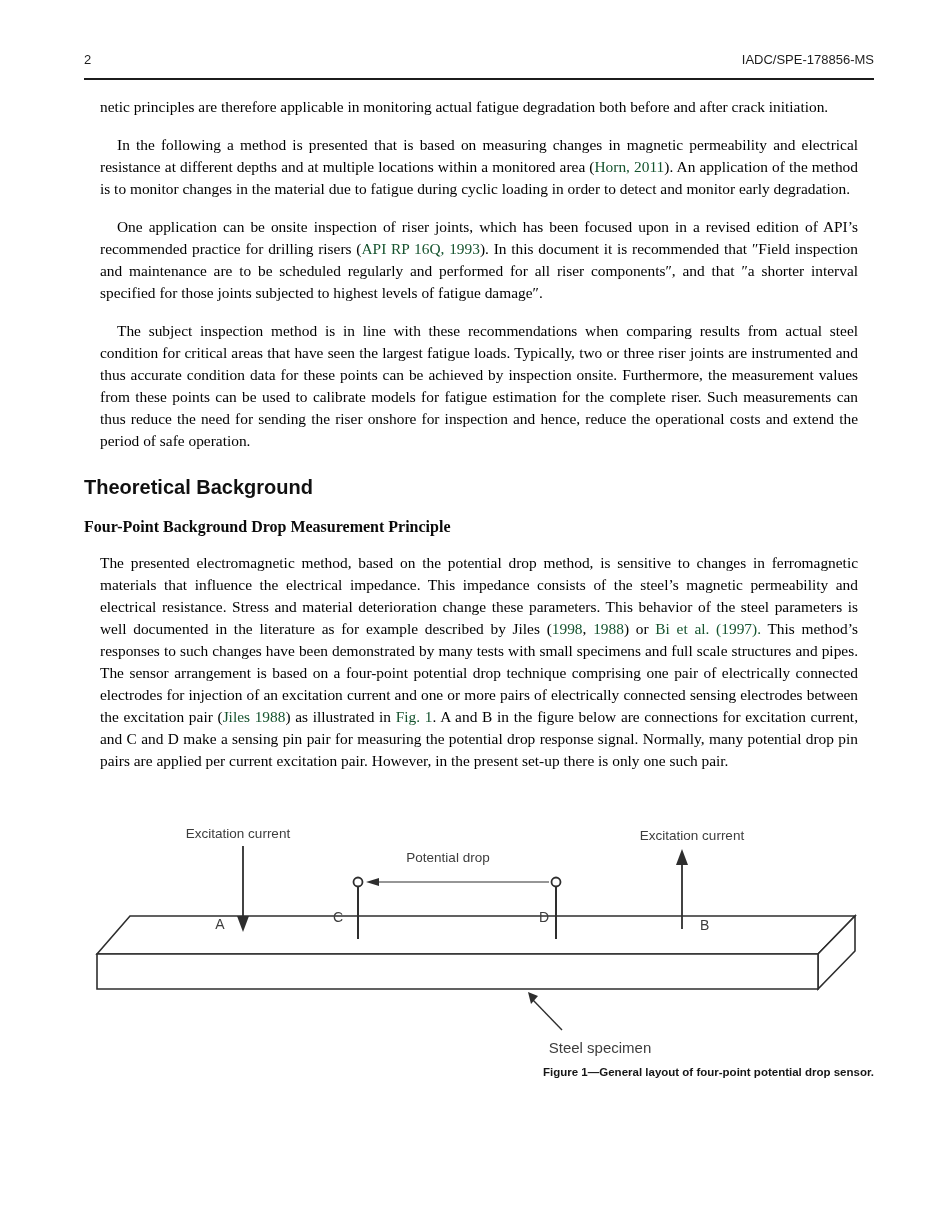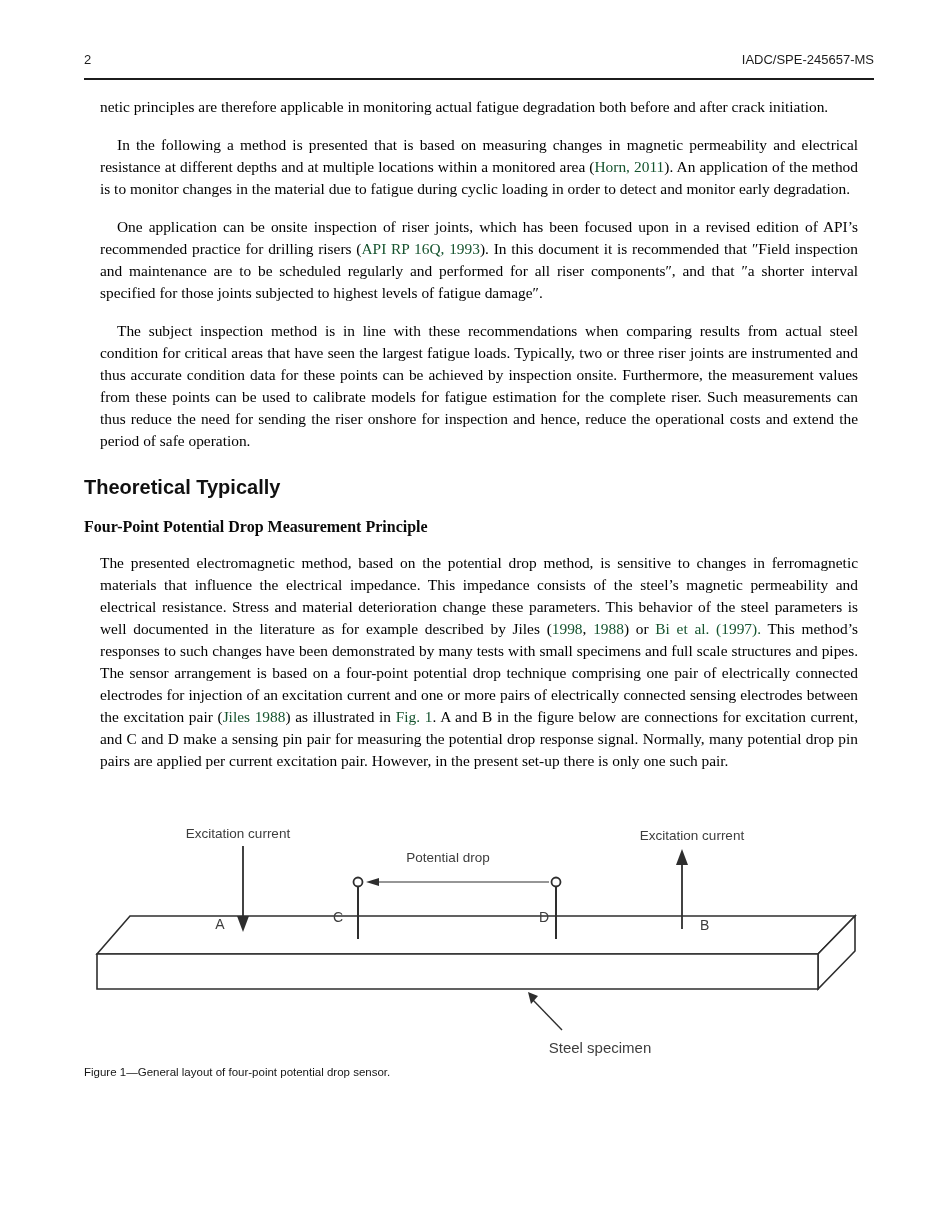--- a/index.html
+++ b/index.html
@@ -68,48 +68,48 @@
   .fig-specimen {
     font-family: "Liberation Sans", sans-serif;
     font-size: 15px;
     fill: #3d3d3d;
   }
   .fig-line { stroke: #2e2e2e; fill: none; }
   .fig-face { fill: #ffffff; stroke: #2e2e2e; stroke-width: 1.6; stroke-linejoin: miter; }
   .fig-head { fill: #2e2e2e; stroke: none; }
   .caption {
     margin-top: 4px;
-    text-align: left;
+    text-align: right;
     font-family: "Liberation Sans", sans-serif;
-    font-weight: normal;
+    font-weight: bold;
     font-size: 11.5px;
     color: #161616;
   }
 </style>
 </head>
 <body>
 
 <div class="page">
   <div class="content">
 
     <div class="header">
       <span>2</span>
-      <span>IADC/SPE-245657-MS</span>
+      <span>IADC/SPE-178856-MS</span>
     </div>
     <div class="rule"></div>
 
     <div class="body-text">
         <p class="para"><span>netic principles are therefore applicable in monitoring actual fatigue degradation both before and after crack initiation.</span></p>
         <p class="para indent"><span>In the following a method is presented that is based on measuring changes in magnetic permeability and electrical resistance at different depths and at multiple locations within a monitored area (</span><span class="cite-link">Horn, 2011</span><span>). An application of the method is to monitor changes in the material due to fatigue during cyclic loading in order to detect and monitor early degradation.</span></p>
         <p class="para indent"><span>One application can be onsite inspection of riser joints, which has been focused upon in a revised edition of API’s recommended practice for drilling risers (</span><span class="cite-link">API RP 16Q, 1993</span><span>). In this document it is recommended that ″Field inspection and maintenance are to be scheduled regularly and performed for all riser components″, and that ″a shorter interval specified for those joints subjected to highest levels of fatigue damage″.</span></p>
         <p class="para indent"><span>The subject inspection method is in line with these recommendations when comparing results from actual steel condition for critical areas that have seen the largest fatigue loads. Typically, two or three riser joints are instrumented and thus accurate condition data for these points can be achieved by inspection onsite. Furthermore, the measurement values from these points can be used to calibrate models for fatigue estimation for the complete riser. Such measurements can thus reduce the need for sending the riser onshore for inspection and hence, reduce the operational costs and extend the period of safe operation.</span></p>
       </div>
 
-    <h1 class="section">Theoretical Typically</h1>
-    <h2 class="subsection">Four-Point Potential Drop Measurement Principle</h2>
+    <h1 class="section">Theoretical Background</h1>
+    <h2 class="subsection">Four-Point Background Drop Measurement Principle</h2>
 
     <div class="body-text" style="margin-top:0">
         <p class="para"><span>The presented electromagnetic method, based on the potential drop method, is sensitive to changes in ferromagnetic materials that influence the electrical impedance. This impedance consists of the steel’s magnetic permeability and electrical resistance. Stress and material deterioration change these parameters. This behavior of the steel parameters is well documented in the literature as for example described by Jiles (</span><span class="cite-link">1998</span><span>, </span><span class="cite-link">1988</span><span>) or </span><span class="cite-link">Bi et al. (1997).</span><span> This method’s responses to such changes have been demonstrated by many tests with small specimens and full scale structures and pipes. The sensor arrangement is based on a four-point potential drop technique comprising one pair of electrically connected electrodes for injection of an excitation current and one or more pairs of electrically connected sensing electrodes between the excitation pair (</span><span class="cite-link">Jiles 1988</span><span>) as illustrated in </span><span class="cite-link">Fig. 1</span><span>. A and B in the figure below are connections for excitation current, and C and D make a sensing pin pair for measuring the potential drop response signal. Normally, many potential drop pin pairs are applied per current excitation pair. However, in the present set-up there is only one such pair.</span></p>
       </div>
 
     <div class="figure-wrap">
       <svg class="figure-svg" width="870" height="250" viewBox="0 0 870 250">
 
         <g>
           <polygon class="fig-face" points="17,142 50,104 775,104 738,142"></polygon>

